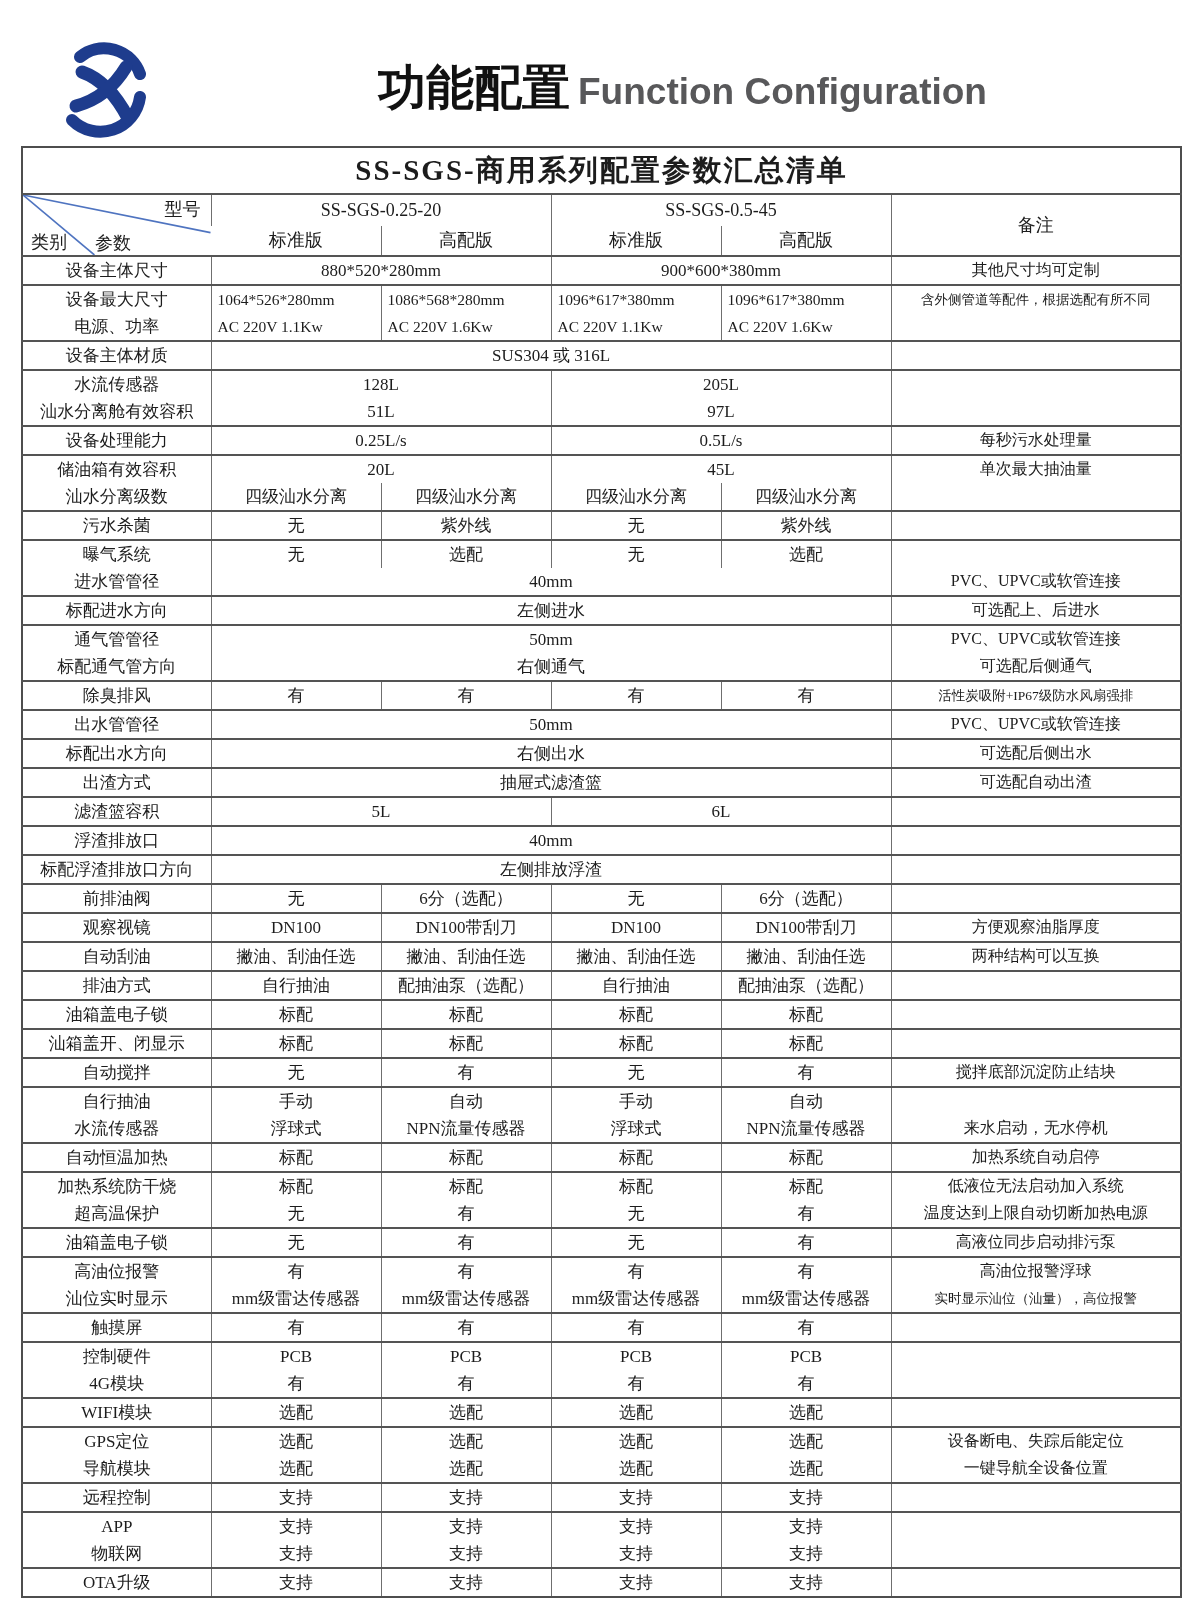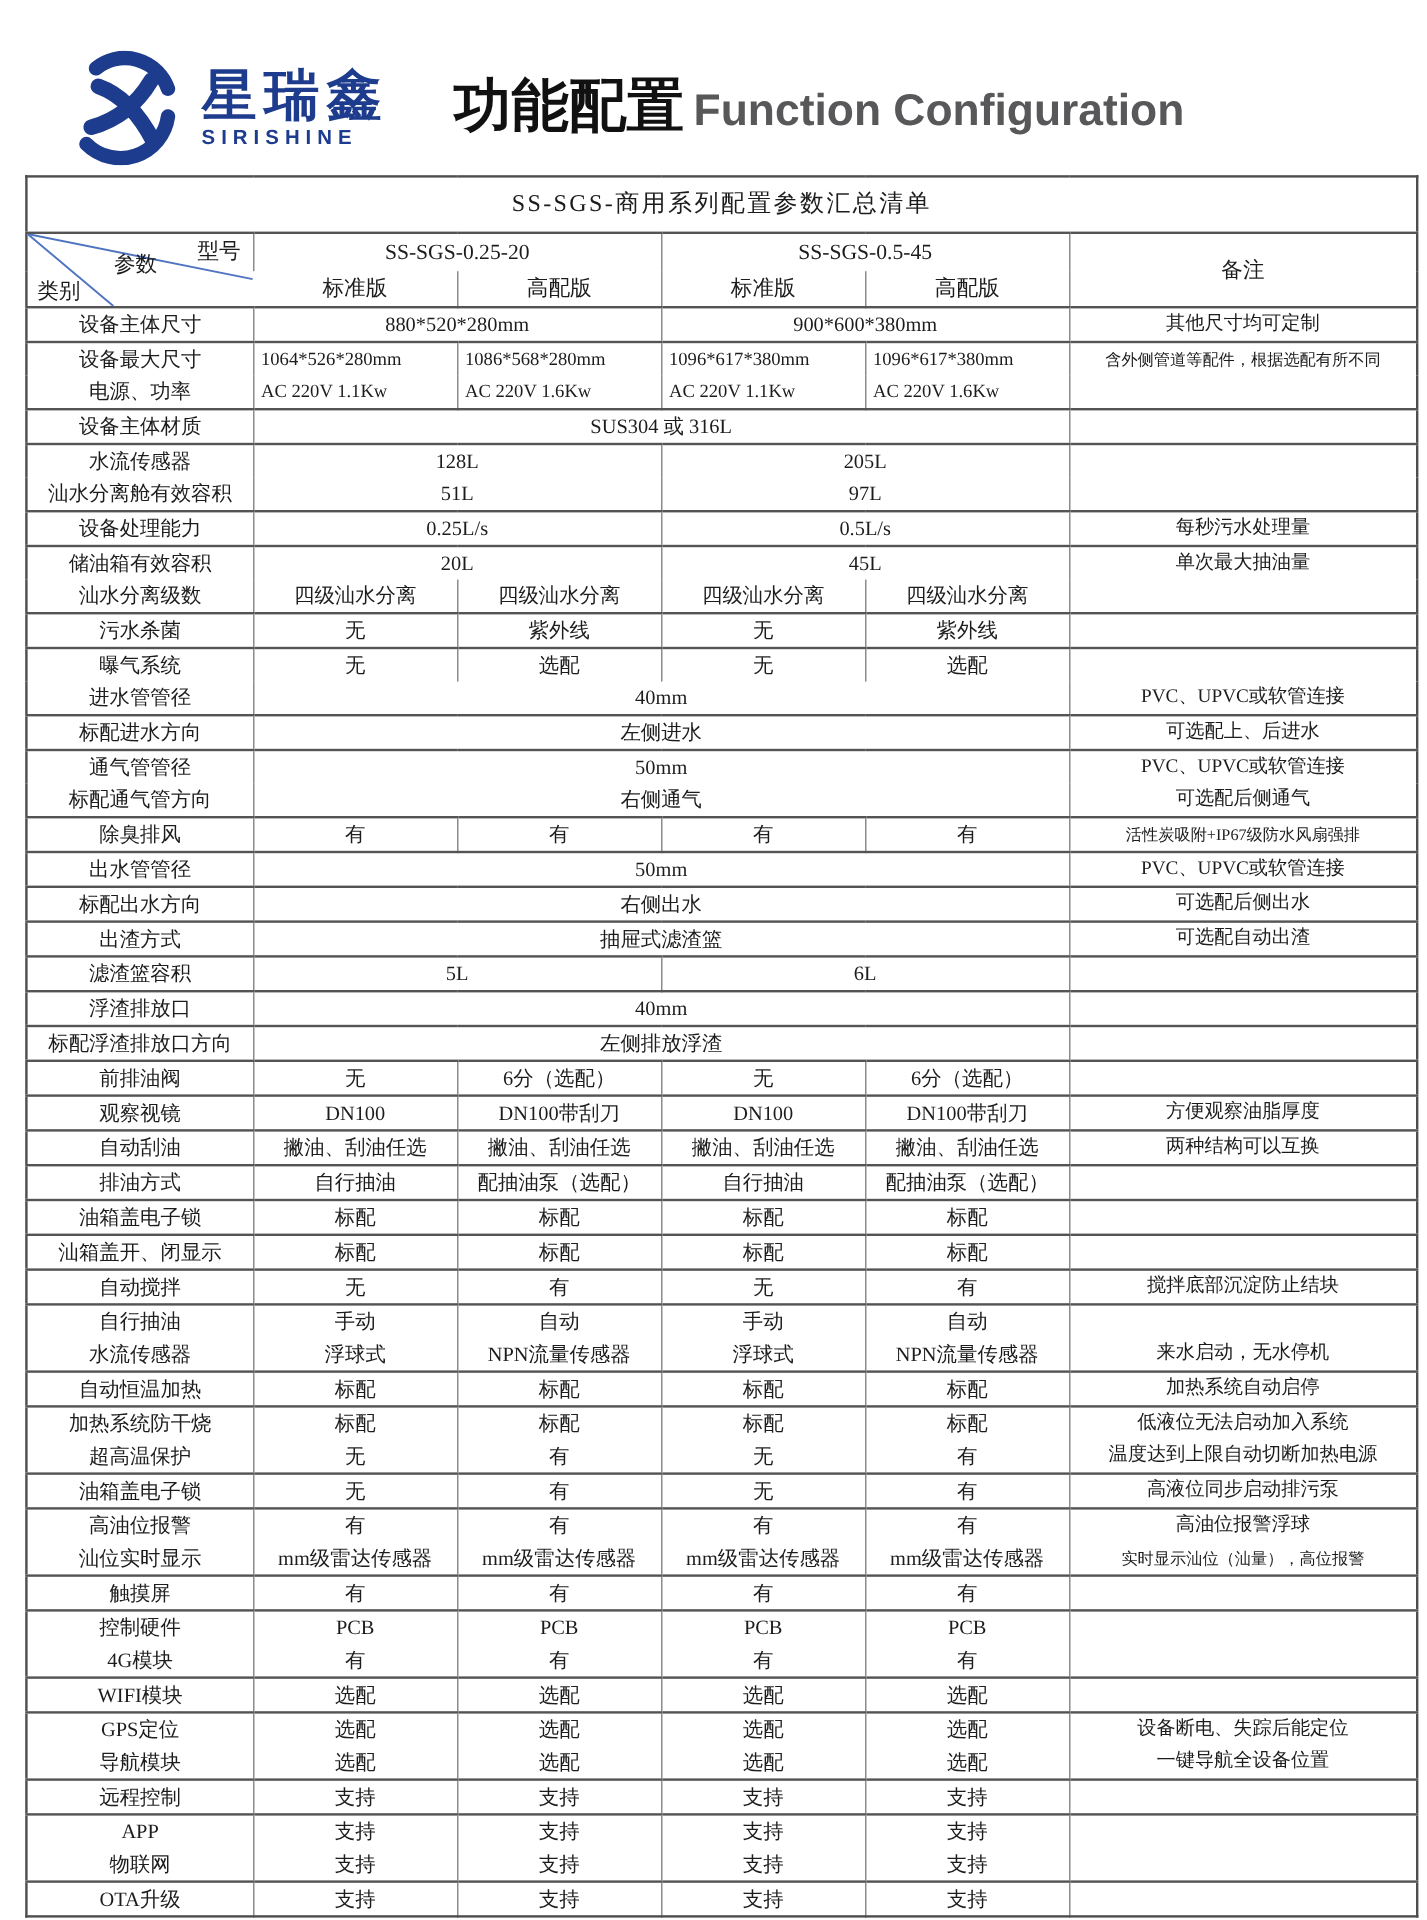--- a/index.html
+++ b/index.html
@@ -20,51 +20,47 @@
   .page-title .en{font-family:"Liberation Sans",sans-serif;font-weight:bold;font-size:37px;color:#58585a;margin-left:8px;}
 
   
   table.tbl{position:absolute;left:21px;top:146px;width:1159px;border-collapse:collapse;
     table-layout:fixed;border:2px solid #4e4e4e;}
   td{border-left:1px solid #6f6f6f;border-top:2px solid #545454;text-align:center;
      vertical-align:middle;padding:0 3px;font-size:17px;height:27px;line-height:1.15;
      overflow:hidden;white-space:nowrap;}
   tr td:first-child{border-left:none;}
   tr.cont td{border-top:none;}
-  .title-row td{font-size:20px;font-weight:normal;height:45px;letter-spacing:2px;border-top:none;}
+  .title-row td{font-size:29px;font-weight:bold;height:45px;letter-spacing:2px;border-top:none;}
   .hdr1 td{font-size:18px;height:28px;}
   .hdr2 td{font-size:18px;height:27px;border-top:none;text-align:center;}
   td.corner{position:relative;padding:16px;}
   td.corner svg{position:absolute;left:0;top:0;width:100%;height:100%;}
   .corner-lbl{position:absolute;font-size:18px;line-height:1;}
   .corner-model{top:5px;right:10px;}
-  .corner-param{top:16px;left:72px;}
+  .corner-param{top:39px;left:72px;}
   .corner-cat{bottom:4px;left:8px;}
   td.lbl{font-size:17px;}
   td.rmk{font-size:16px;}
   td.rmk.sm{font-size:13.5px;}
   tr.la td.val{text-align:left;padding-left:6px;font-size:15.5px;}
 </style>
 </head>
 <body>
 
 <div class="brand">
   <div class="brand-mark">
     <svg viewBox="0 0 104 96" width="104" height="96" aria-hidden="true">
       <g fill="none" stroke="#1e3c8d" stroke-linecap="round">
         <path d="M28 15 A38 38 0 0 1 88 32" stroke-width="12"></path>
         <path d="M88 55 A40 40 0 0 1 20 78" stroke-width="12"></path>
         <path d="M30 30 C 50 37 64 53 76 76" stroke-width="13"></path>
         <path d="M74 25 C 62 45 46 58 24 64" stroke-width="13"></path>
       </g>
     </svg>
-  </div>
-  <div class="brand-text">
-    <span class="brand-cn">星瑞鑫</span>
-    <span class="brand-en">SIRISHINE</span>
   </div>
 </div>
 
 <div class="page-title">
   <span class="cn">功能配置</span><span class="en">Function Configuration</span>
 </div>
 
 <table class="tbl">
   <colgroup>
     <col style="width:189px">

